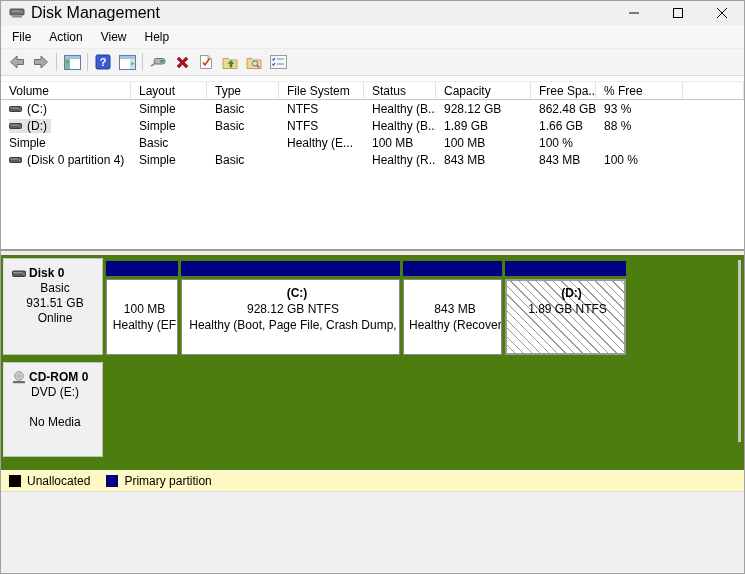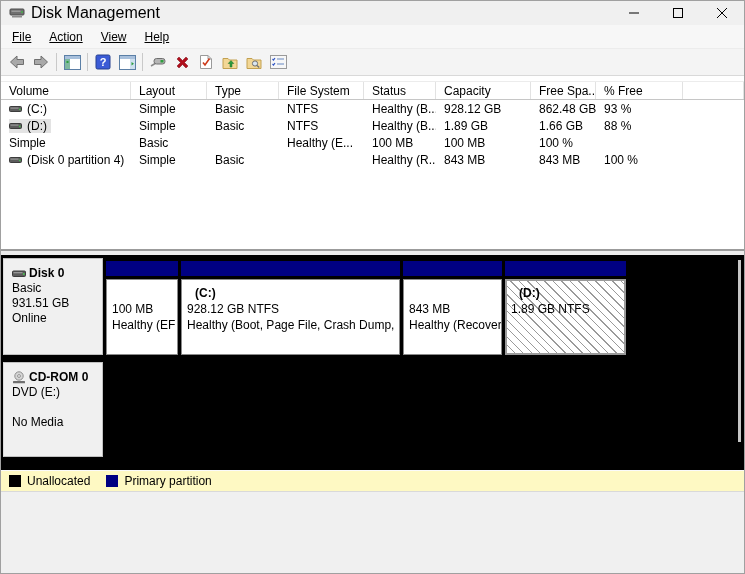--- a/index.html
+++ b/index.html
@@ -16,21 +16,21 @@
   
   .titlebar { height:24px; background:#f0f0f0; display:flex; align-items:center; flex:0 0 auto; }
   .titlebar .app-icon { margin:0 6px 0 8px; display:flex; }
   .titlebar .title { font-size:16px; }
   .titlebar .spacer { flex:1; }
   .win-btn { width:44px; height:24px; display:flex; align-items:center; justify-content:center; cursor:default; }
   .win-btn svg { display:block; }
 
   
   .menubar { height:24px; background:#f7f7f7; display:flex; align-items:center; padding-left:2px; flex:0 0 auto; border-bottom:1px solid #ececec; }
-  .menu-item { padding:4px 9px;text-decoration:underline; }
+  .menu-item { padding:4px 9px; }
 
   
   .toolbar { height:27px; background:#f4f4f4; display:flex; align-items:center; padding-left:4px; flex:0 0 auto; border-bottom:1px solid #d9d9d9; }
   .tb-btn { width:24px; height:22px; display:flex; align-items:center; justify-content:center; }
   .tb-sep { width:1px; height:18px; background:#c9c9c9; margin:0 3px; }
 
   
   .list-gap { height:5px; background:#fff; flex:0 0 auto; }
   .vol-table { flex:0 0 auto; }
   .vt-row { display:grid; grid-template-columns:130px 76px 72px 85px 72px 95px 65px 87px 1fr; height:17px; align-items:center; }
@@ -39,21 +39,21 @@
   .vt-row .cell { padding-left:8px; white-space:nowrap; overflow:hidden; }
   .vol-cell { display:flex; align-items:center; gap:5px; }
   .vol-cell .vol-inner { display:inline-flex; align-items:center; gap:5px; padding:0 4px 0 0; }
   .vol-inner.selected { background:#e3e3e3; }
   .filler { flex:1 1 auto; background:#fff; }
 
   
   .splitter { height:6px; flex:0 0 auto; background:#ededed; border-top:2px solid #9b9b9b; }
 
   
-  .graph { height:215px; flex:0 0 auto; background:#000000; position:relative; padding:3px 0 0 2px; }
+  .graph { height:215px; flex:0 0 auto; background:#4d7c0f; position:relative; padding:3px 0 0 2px;text-align:center; }
   .disk-row { display:flex; align-items:stretch; margin-right:8px; }
   .disk-row.first { height:97px; margin-bottom:7px; }
   .disk-row.second { height:95px; }
   .disk-label { width:100px; flex:0 0 auto; background:#f0f0f0; border:1px solid #c0c0c0; border-left-color:#dcdcdc; padding:7px 4px 0 8px; line-height:15px; }
   .disk-label .name-line { display:flex; align-items:center; gap:3px; font-weight:bold; }
   .blank-line { height:15px; }
   .parts { flex:1; display:flex; gap:3px; padding-left:3px; }
   .part { display:flex; flex-direction:column; }
   .part-band { height:15px; background:#000082; flex:0 0 auto; margin-top:3px; }
   .part-box { flex:1; margin-top:3px; background:#fff; border:1px solid #8a8a8a; padding:5px 0 0 5px; line-height:16px; white-space:nowrap; overflow:hidden; }

